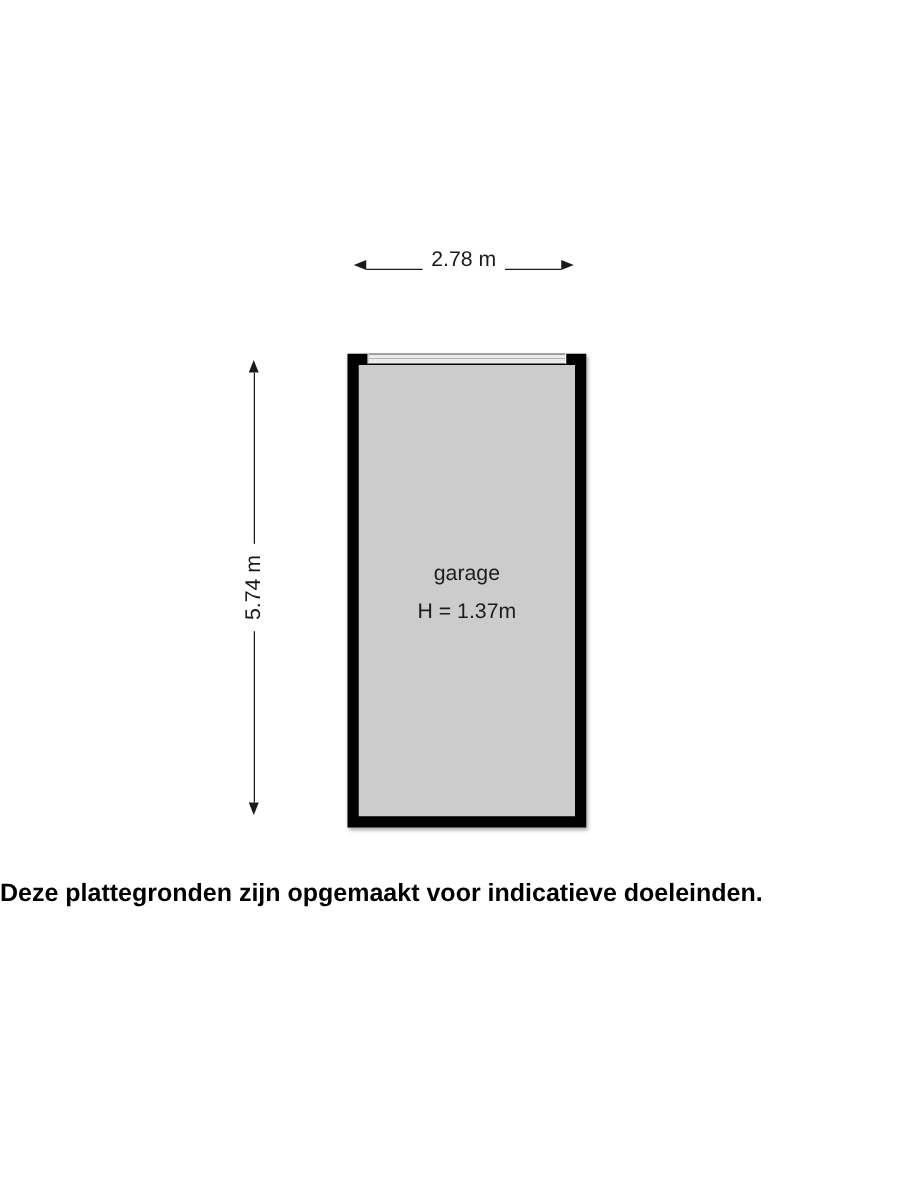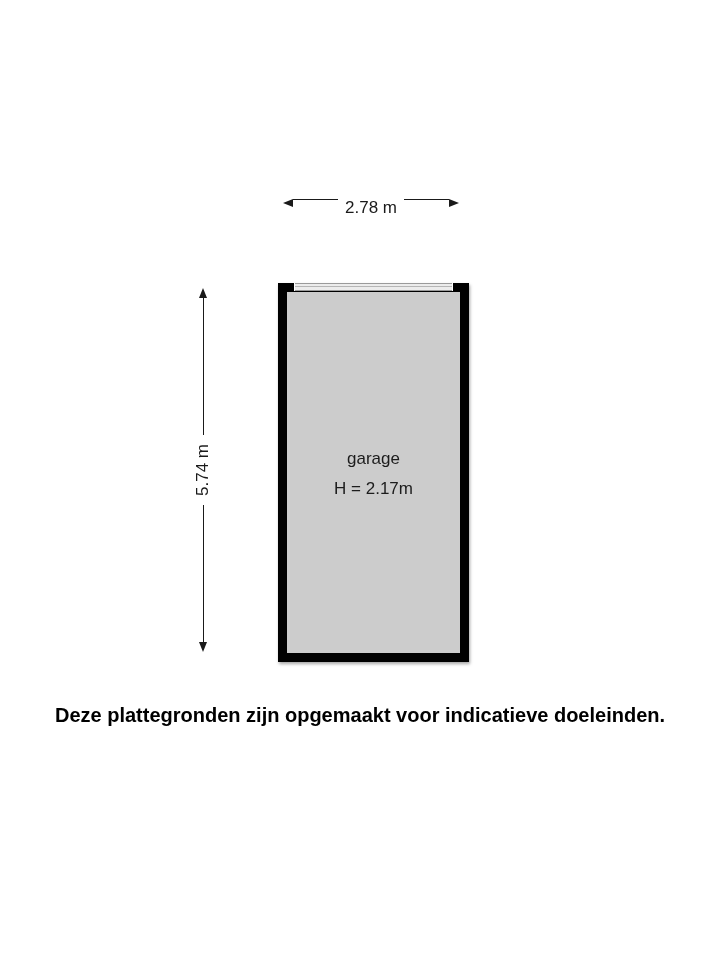--- a/index.html
+++ b/index.html
@@ -10,21 +10,21 @@
     background: #ffffff;
     font-family: "Liberation Sans", "DejaVu Sans", sans-serif;
     overflow: hidden;
   }
 
   
   .dim-h {
     position: absolute;
     left: 283px; top: 199px;
     width: 176px; height: 17px;
-    display: flex; align-items: flex-start;
+    display: flex; align-items: flex-end;
   }
   .dim-v {
     position: absolute;
     left: 190px; top: 288px;
     width: 26px; height: 364px;
     display: flex; flex-direction: column; align-items: center;
   }
   .dim-line-h { flex: 1; height: 1px; background: #1a1a1a; }
   .dim-line-v { flex: 1; width: 1px; background: #1a1a1a; }
   .dim-label {
@@ -76,21 +76,21 @@
     gap: 12px;
   }
   .room-name, .room-height {
     font-size: 17px; color: #1c1c1c; line-height: 18px; white-space: nowrap;
   }
 
   
   .disclaimer {
     position: absolute;
     left: 0; right: 0; top: 702px;
-    text-align: center;
+    text-align: left;
     font-weight: bold;
     font-size: 20px;
     line-height: 26px;
     color: #000000;
   }
 </style>
 </head>
 <body>
 
 <div class="page">
@@ -110,21 +110,21 @@
       <span class="dim-label-v">5.74 m</span>
     </span>
     <span class="dim-line-v"></span>
     <span class="arr arr-down"></span>
   </div>
 
   <div class="room">
     <div class="garage-door"></div>
     <div class="room-labels">
       <span class="room-name">garage</span>
-      <span class="room-height">H = 2.17m</span>
+      <span class="room-height">H = 1.37m</span>
     </div>
   </div>
 
   <div class="disclaimer">
     <div>Deze plattegronden zijn opgemaakt voor indicatieve doeleinden.</div>
   </div>
 
 </div>
 
 </body></html>

